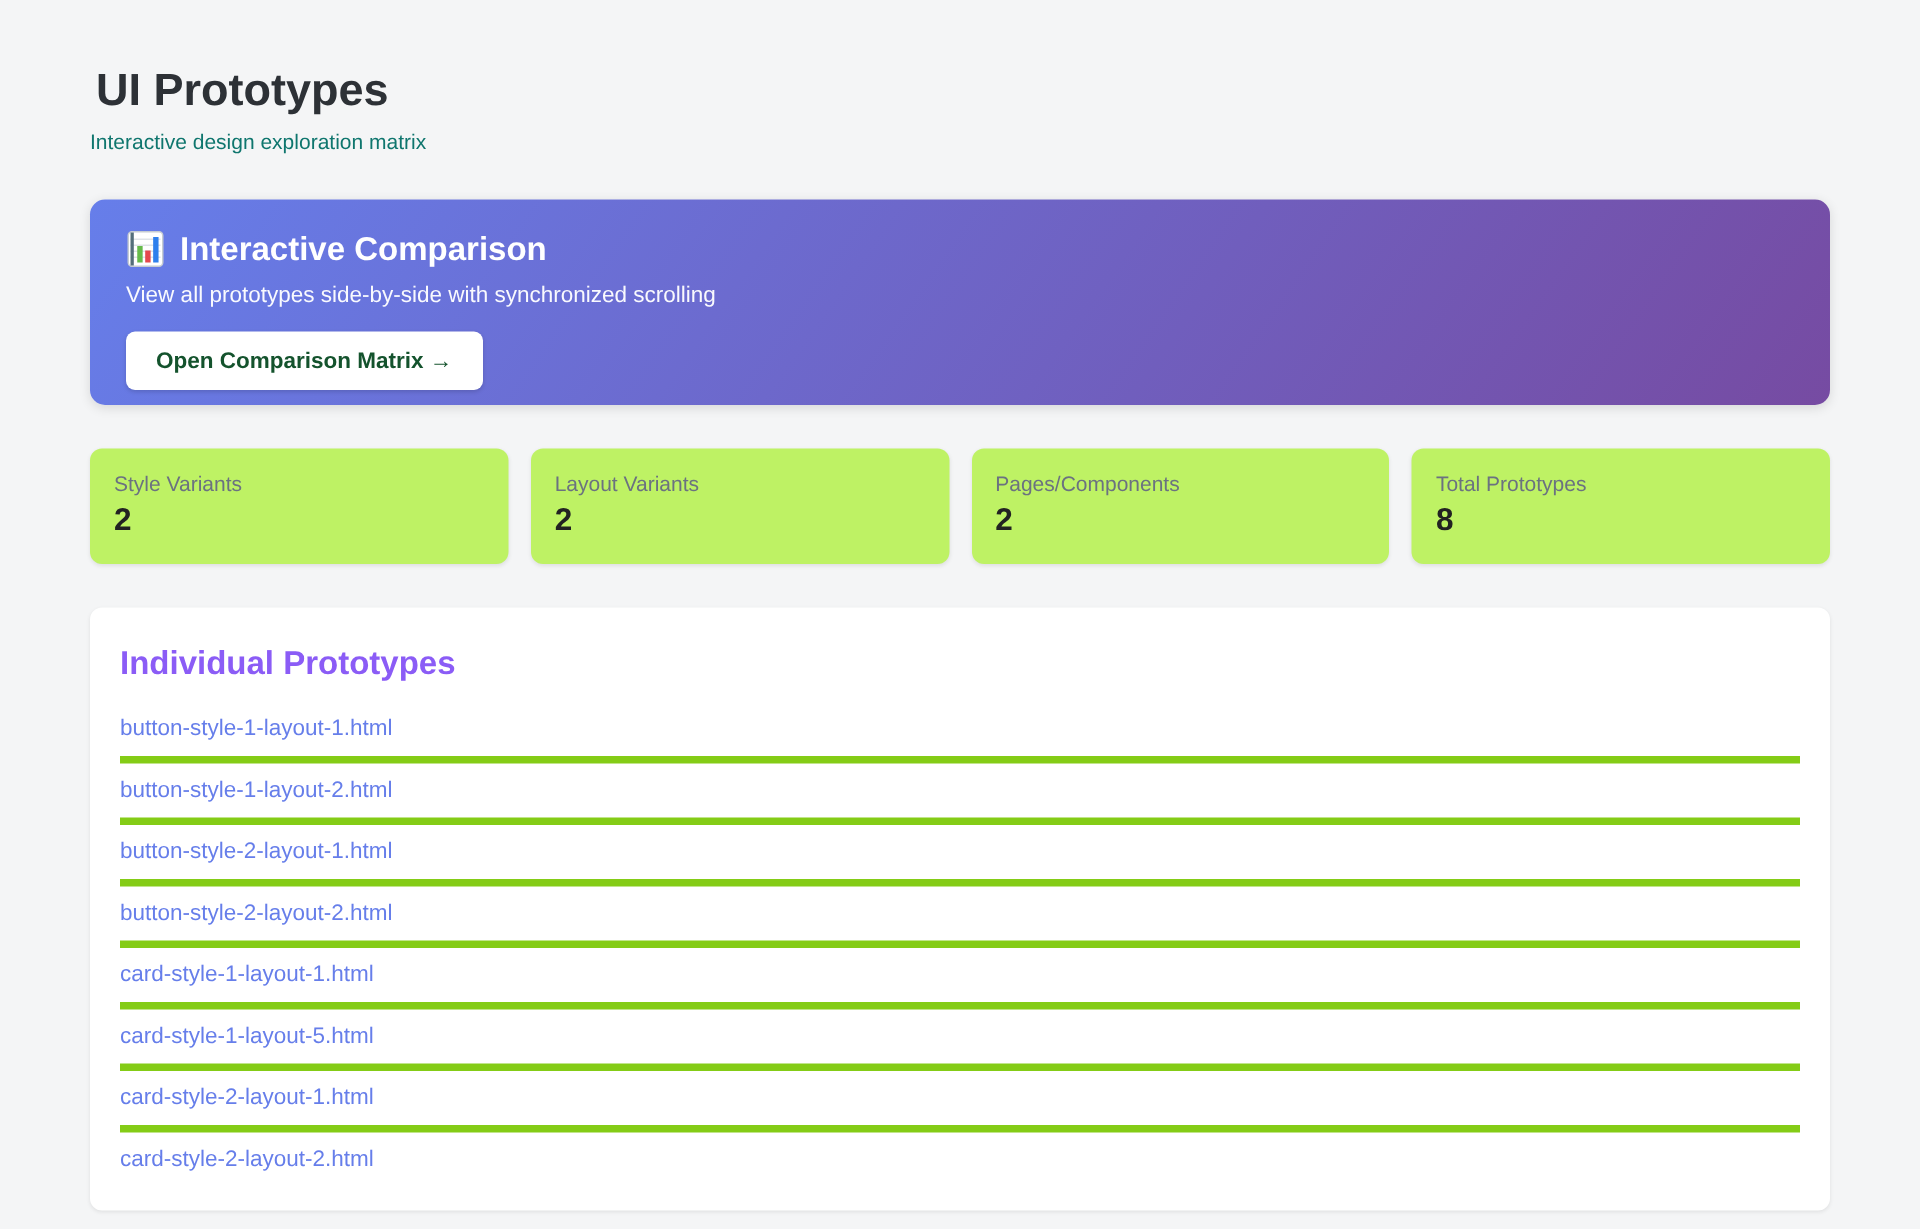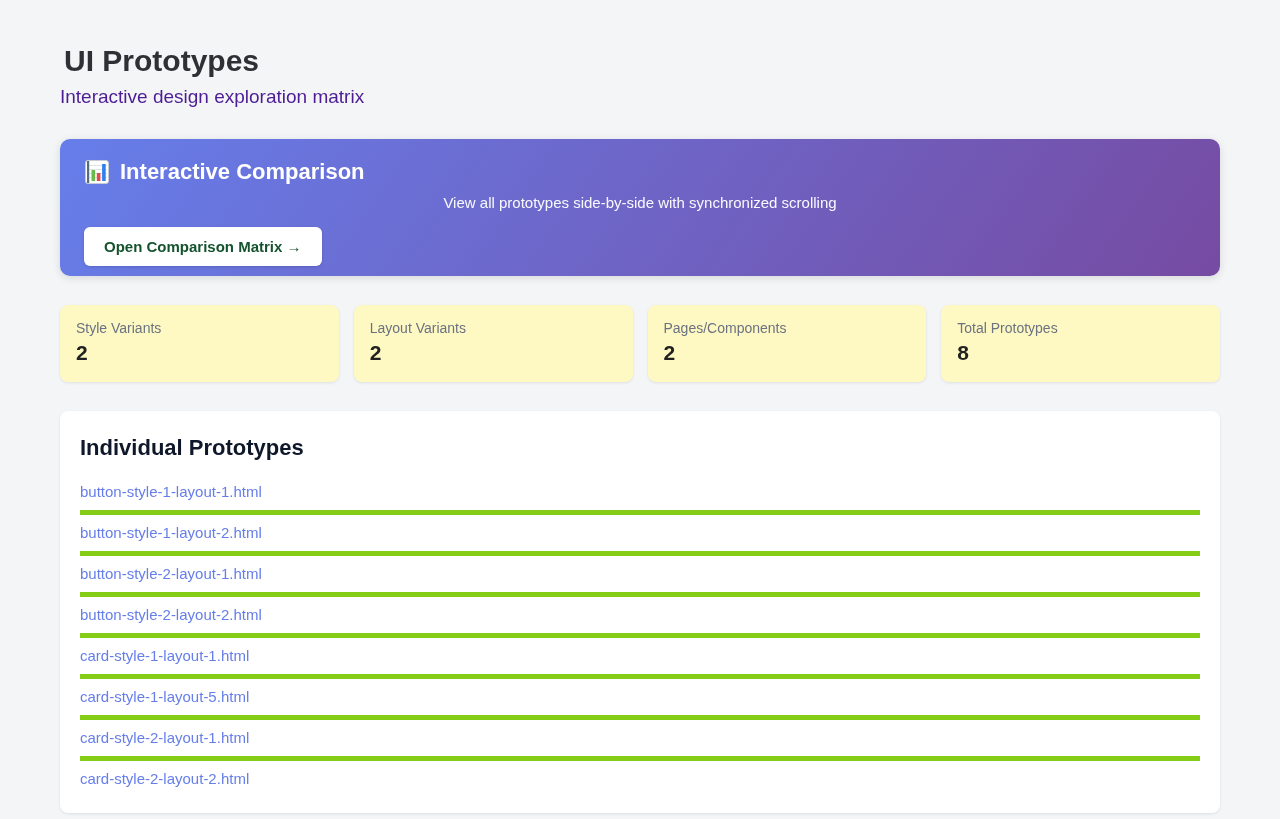--- a/index.html
+++ b/index.html
@@ -19,22 +19,22 @@
   
   .page-title {
     margin: 4px;
     font-size: 30px;
     font-weight: bold;
     color: #2d3136;
     line-height: 1.1;
   }
   .page-subtitle {
     margin: 9px 0 0;
-    font-size: 19px;
-    color: #4c1d95;
+    font-size: 14px;
+    color: #0f766e;
   }
 
   
   .banner {
     margin-top: 31px;
     border-radius: 10px;
     padding: 20px 24px 10px;
     background: linear-gradient(125deg, #667eea 0%, #764ba2 100%);
     color: #ffffff;
     box-shadow: 0 2px 8px rgba(0,0,0,0.12);
@@ -45,21 +45,20 @@
     font-weight: bold;
     display: flex;
     align-items: center;
     gap: 10px;
     line-height: 1.2;
   }
   .banner-desc {
     margin: 9px 0 0;
     font-size: 15px;
     color: rgba(255,255,255,0.96);
-    text-align: center;
   }
   .banner-btn {
     margin-top: 16px;
     display: inline-block;
     background: #ffffff;
     color: #14532d;
     font-family: "Liberation Sans", sans-serif;
     font-weight: bold;
     font-size: 15px;
     padding: 11px 20px;
@@ -70,21 +69,21 @@
   }
 
   
   .stats {
     display: grid;
     grid-template-columns: repeat(4, 1fr);
     gap: 15px;
     margin-top: 29px;
   }
   .stat-card {
-    background: #fef9c3;
+    background: #bef264;
     border-radius: 8px;
     padding: 15px 16px 18px;
     box-shadow: 0 1px 3px rgba(0,0,0,0.09);
   }
   .stat-label {
     font-size: 14px;
     color: #6b7280;
   }
   .stat-value {
     margin-top: 5px;
@@ -99,21 +98,21 @@
     background: #ffffff;
     border-radius: 8px;
     padding: 24px 20px 16px;
     margin-top: 29px;
     box-shadow: 0 1px 3px rgba(0,0,0,0.09);
   }
   .list-title {
     margin: 0 0 13px;
     font-size: 22px;
     font-weight: bold;
-    color: #0f172a;
+    color: #8b5cf6;
   }
   .proto-row {
     padding: 9px 0;
     border-bottom: 5px solid #84cc16;
   }
   .proto-row:last-child {
     border-bottom: none;
   }
   .proto-link {
     color: #667eea;

